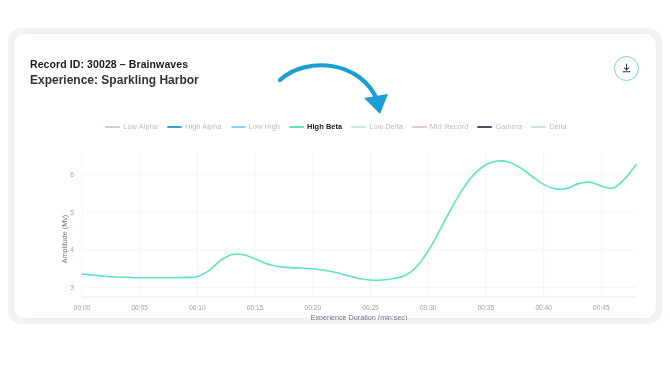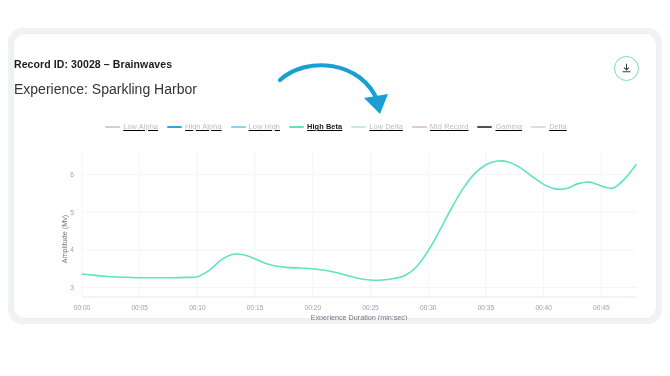--- a/index.html
+++ b/index.html
@@ -41,36 +41,36 @@
     height: 286px;
     background: #ffffff;
     border: 1px solid #eceef1;
     border-radius: 12px;
     box-sizing: border-box;
   }
 
   
   #card-header {
     position: absolute;
-    left: 0;
+    left: 16px;
     top: 23px;
     width: 420px;
   }
   #record-title {
     font-size: 10.5px;
     font-weight: bold;
     color: #1b1b1f;
     letter-spacing: 0.1px;
     line-height: 14px;
     white-space: nowrap;
   }
   #experience-line {
-    margin-top: 12px;
-    font-size: 14px;
-    font-weight: normal;
+    margin-top: 3px;
+    font-size: 12px;
+    font-weight: bold;
     color: #33343a;
     line-height: 13px;
     white-space: nowrap;
   }
 
   
   #download-button {
     position: absolute;
     right: 17px;
     top: 22px;
@@ -98,21 +98,20 @@
     align-items: center;
     gap: 9px;
     flex-wrap: nowrap;
   }
   .legend-item {
     display: flex;
     align-items: center;
     gap: 3px;
     cursor: pointer;
     white-space: nowrap;
-    text-decoration: underline;
   }
   .legend-swatch {
     display: block;
     width: 15px;
     height: 2px;
     border-radius: 1px;
   }
   .legend-label {
     font-size: 7.4px;
     color: #b6bcc4;

